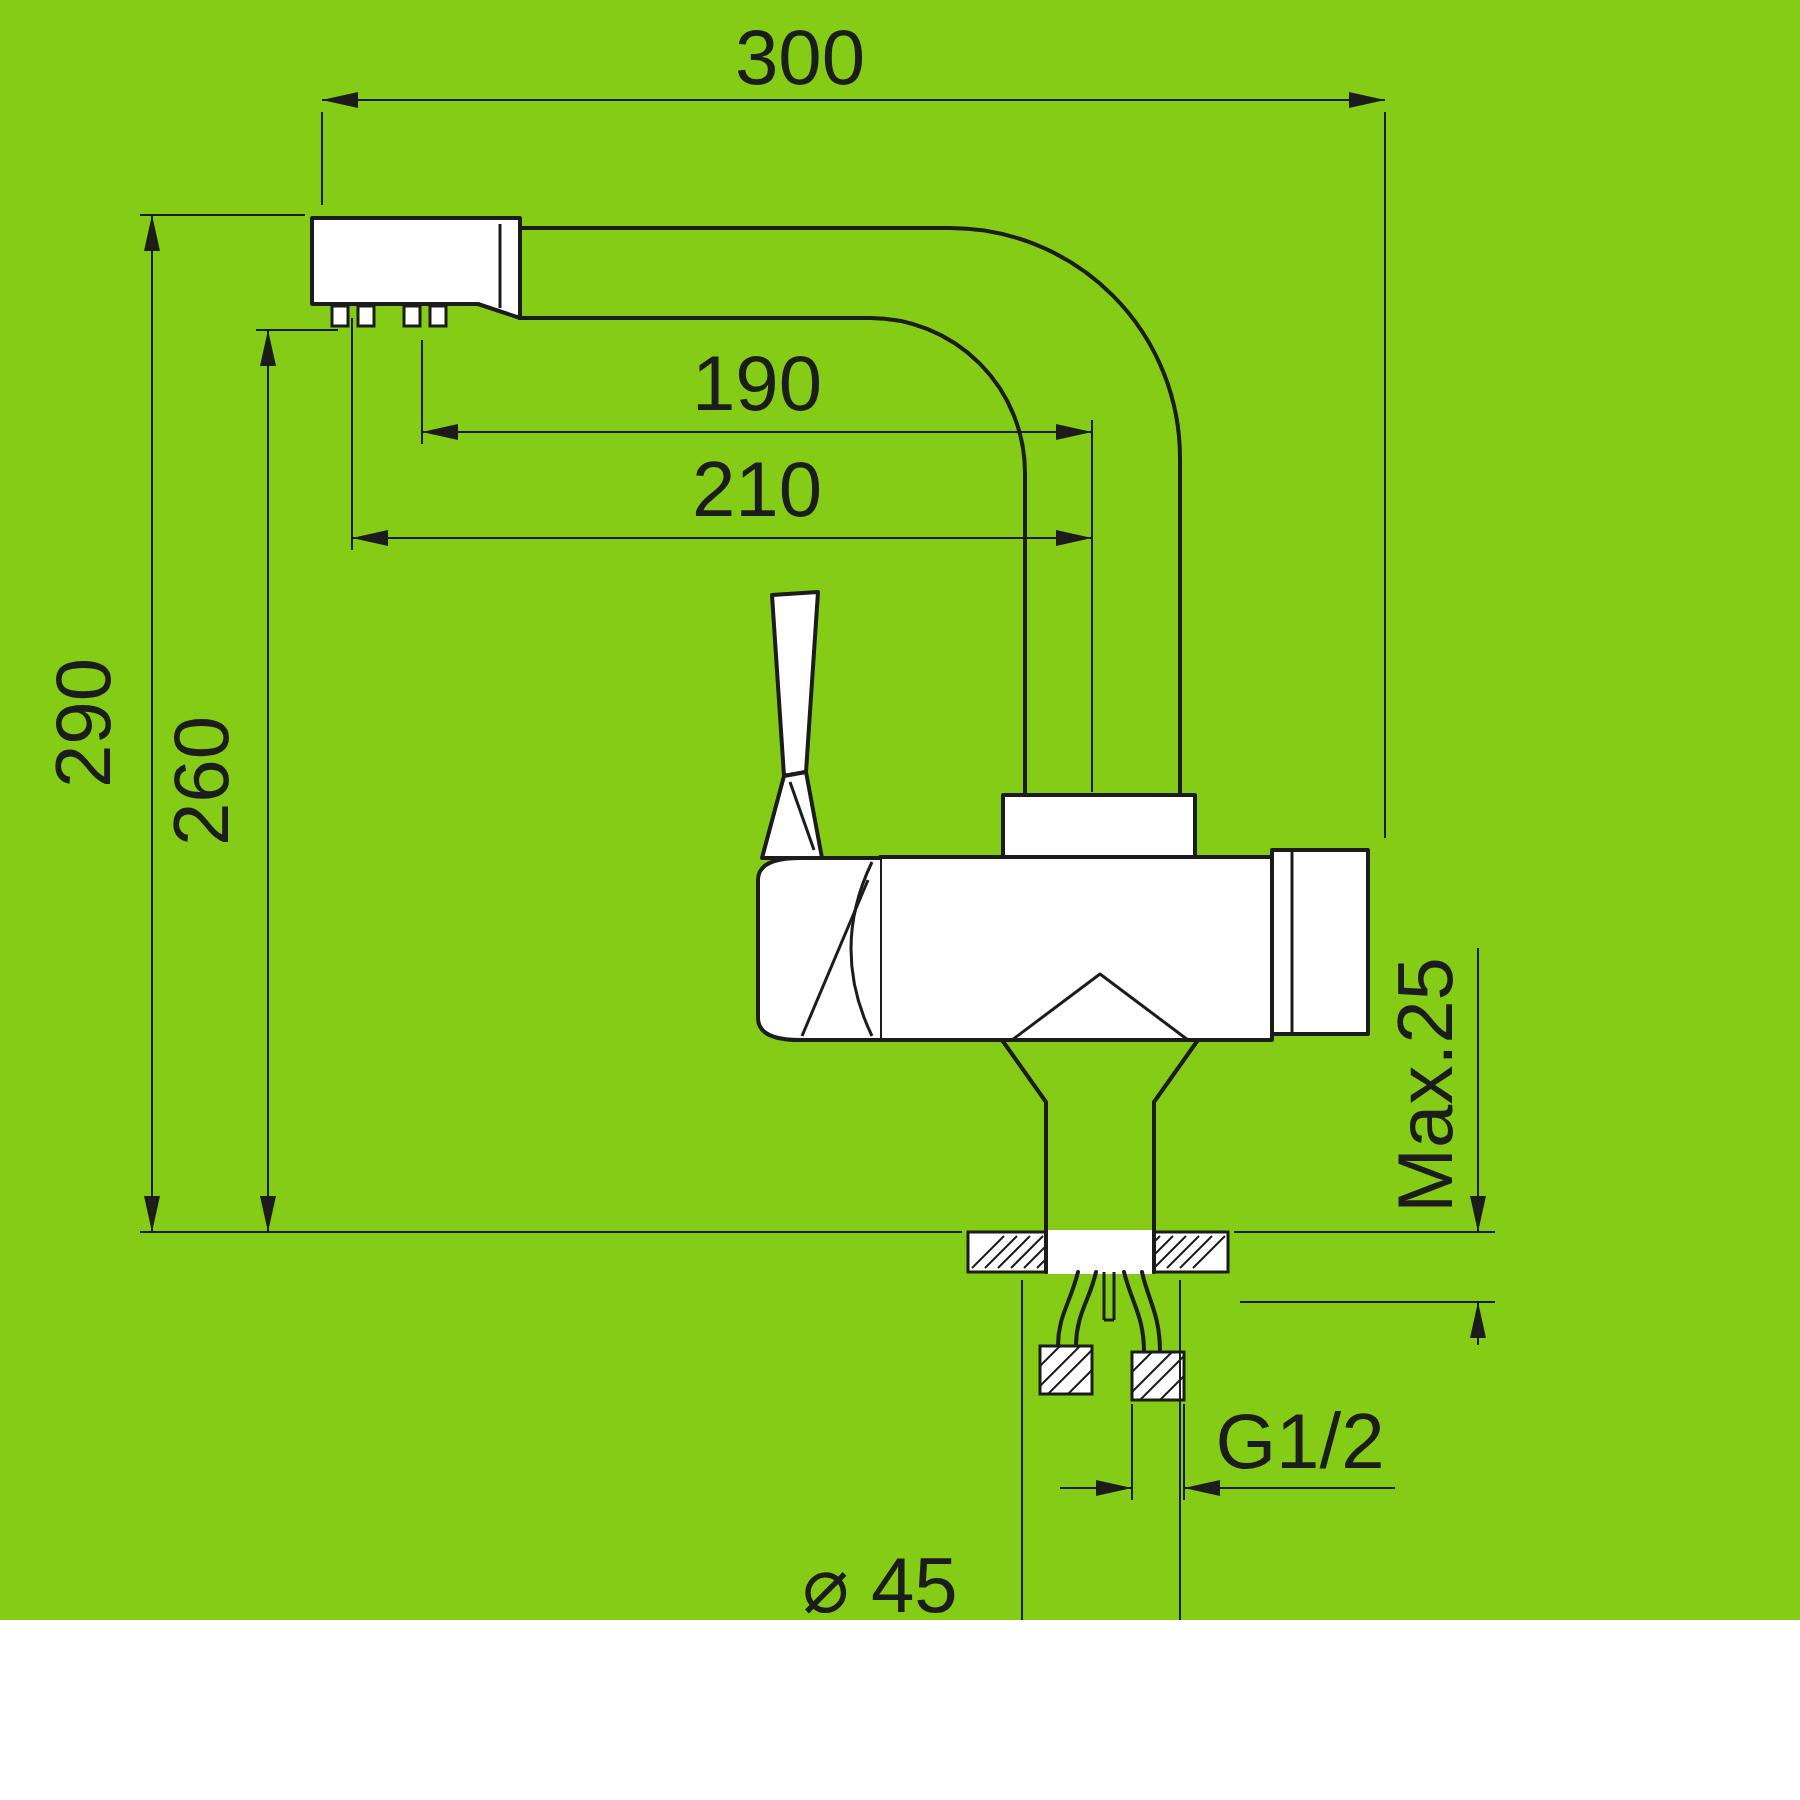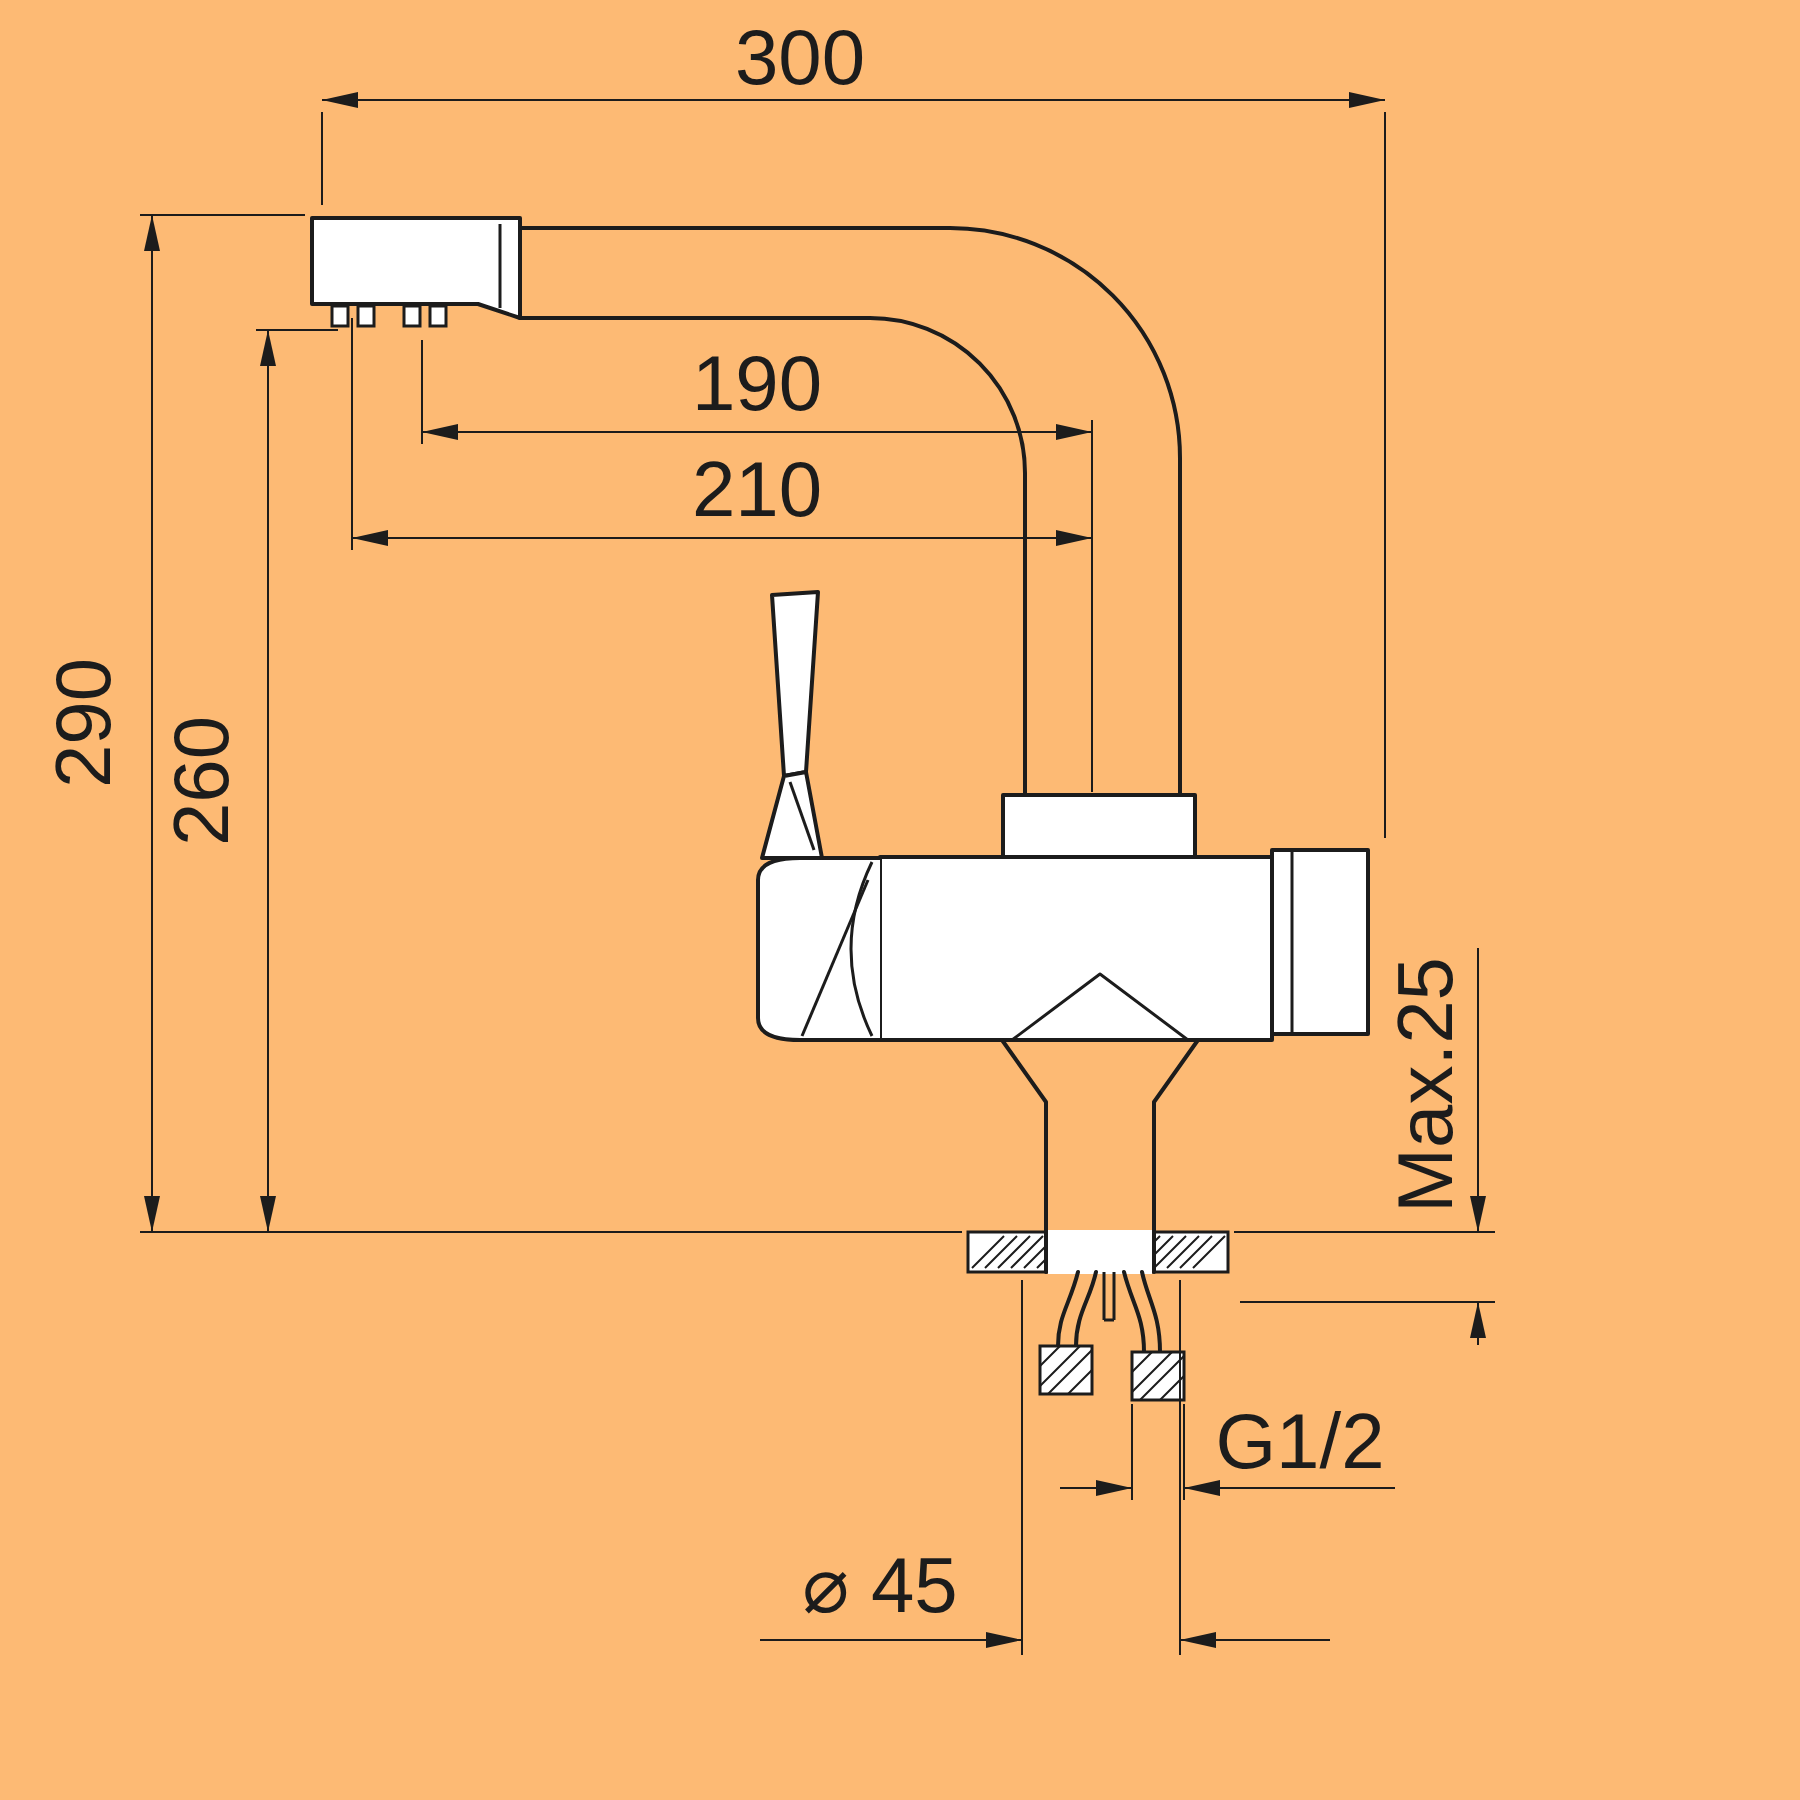--- a/index.html
+++ b/index.html
@@ -1,16 +1,16 @@
 <!DOCTYPE html>
 <html><head>
 <meta charset="utf-8">
 <style>
   html,body{margin:0;padding:0;background:#ffffff;}
-  .canvas{width:1800px;height:1800px;background:#fdba74;position:relative;overflow:hidden;text-align:center;}
+  .canvas{width:1800px;height:1620px;background:#84cc16;position:relative;overflow:hidden;text-align:center;}
   svg{display:block;}
   text{font-family:"Liberation Sans","DejaVu Sans",sans-serif;font-size:78px;fill:#1c1c1c;}
   .outline{stroke:#1c1c1c;stroke-width:4;fill:none;stroke-linejoin:round;stroke-linecap:round;}
   .outline-f{stroke:#1c1c1c;stroke-width:4;fill:#ffffff;stroke-linejoin:round;}
   .detail{stroke:#1c1c1c;stroke-width:3;fill:none;stroke-linejoin:round;}
   .detail-f{stroke:#1c1c1c;stroke-width:3;fill:#ffffff;}
   .dim{stroke:#1c1c1c;stroke-width:2;fill:none;}
   .hatch{stroke:#1c1c1c;stroke-width:2;fill:none;}
   .arrow{fill:#1c1c1c;stroke:none;}
 </style>

